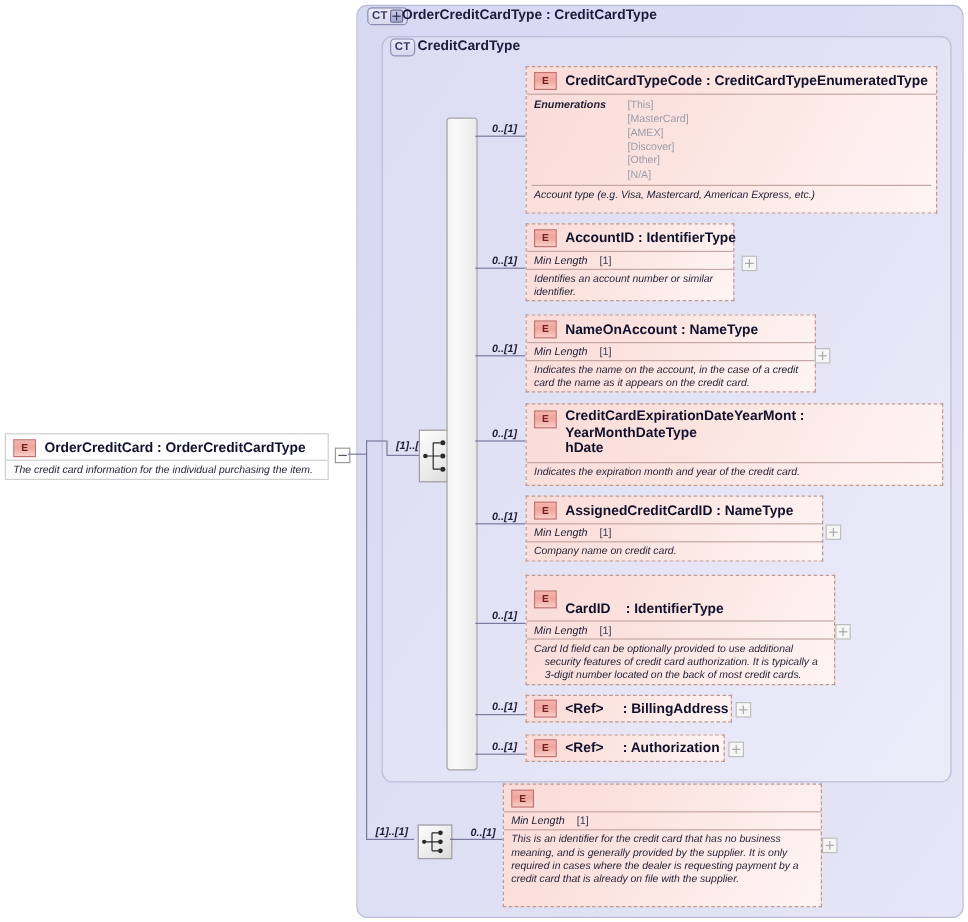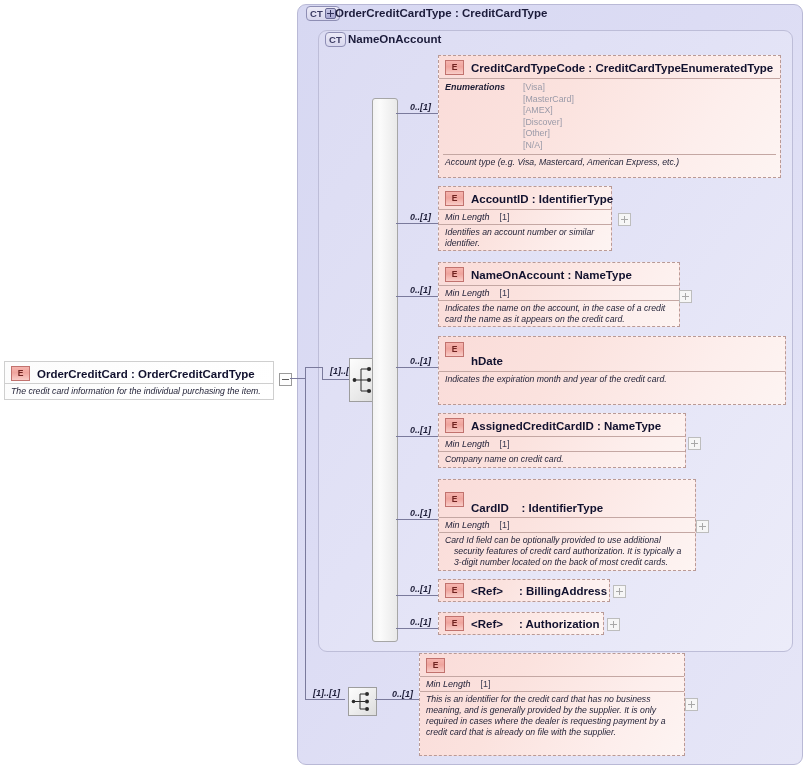--- a/index.html
+++ b/index.html
@@ -114,21 +114,21 @@
   <span>CT</span>
   <span class="pluschip"></span>
 </div>
 <div class="abs ct-title" style="left:335px;top:8px;">OrderCreditCardType : CreditCardType</div>
 
 <div class="abs ct-inner" style="left:318px;top:30px;width:475px;height:622px;"></div>
 
 <div class="abs ct-badge" style="left:325px;top:32px;">
   <span>CT</span>
 </div>
-<div class="abs ct-title" style="left:348px;top:34px;">NameOnAccount</div>
+<div class="abs ct-title" style="left:348px;top:34px;">CreditCardType</div>
 
 <div class="abs elem plain" style="left:4px;top:361px;width:270px;height:39px;">
   <div class="elem-head" style="padding-bottom:2px;">
     <span class="e-chip">E</span>
     <span class="e-name">OrderCreditCard : OrderCreditCardType</span>
   </div>
   <div class="rowline" style="border-color:#cfcfcf;"></div>
   <div class="doc">The credit card information for the individual purchasing the item.</div>
 </div>
 
@@ -166,21 +166,21 @@
 
 <div class="abs elem" style="left:438px;top:55px;width:343px;height:123px;">
   <div class="elem-head">
     <span class="e-chip">E</span>
     <span class="e-name">CreditCardTypeCode : CreditCardTypeEnumeratedType</span>
   </div>
   <div class="rowline"></div>
   <div class="enum-block">
     <div class="enum-label">Enumerations</div>
     <div class="enum-list">
-      <div>[Visa]</div>
+      <div>[This]</div>
       <div>[MasterCard]</div>
       <div>[AMEX]</div>
       <div>[Discover]</div>
       <div>[Other]</div>
       <div>[N/A]</div>
     </div>
   </div>
   <div class="rowline" style="margin:0 4px;"></div>
   <div class="doc" style="width:238px;">Account type (e.g. Visa, Mastercard, American Express, etc.)</div>
 </div>
@@ -221,21 +221,21 @@
 </div>
 <div class="expander plus ghost" style="left:679px;top:290px;"></div>
 
 <div class="ln-h" style="left:396px;top:367px;width:42px;"></div>
 <div class="card" style="left:410px;top:357px;">0..[1]</div>
 
 <div class="abs elem" style="left:438px;top:336px;width:348px;height:69px;">
   <div class="elem-head" style="align-items:flex-start;">
     <span class="e-chip" style="margin-top:1px;">E</span>
     <span class="e-name wrapok">
-      <br>
+      <span>CreditCardExpirationDateYearMont : YearMonthDateType</span><br>
       <span>hDate</span>
     </span>
   </div>
   <div class="rowline"></div>
   <div class="doc" style="width:230px;">Indicates the expiration month and year of the credit card.</div>
 </div>
 
 <div class="ln-h" style="left:396px;top:436px;width:42px;"></div>
 <div class="card" style="left:410px;top:426px;">0..[1]</div>
 

